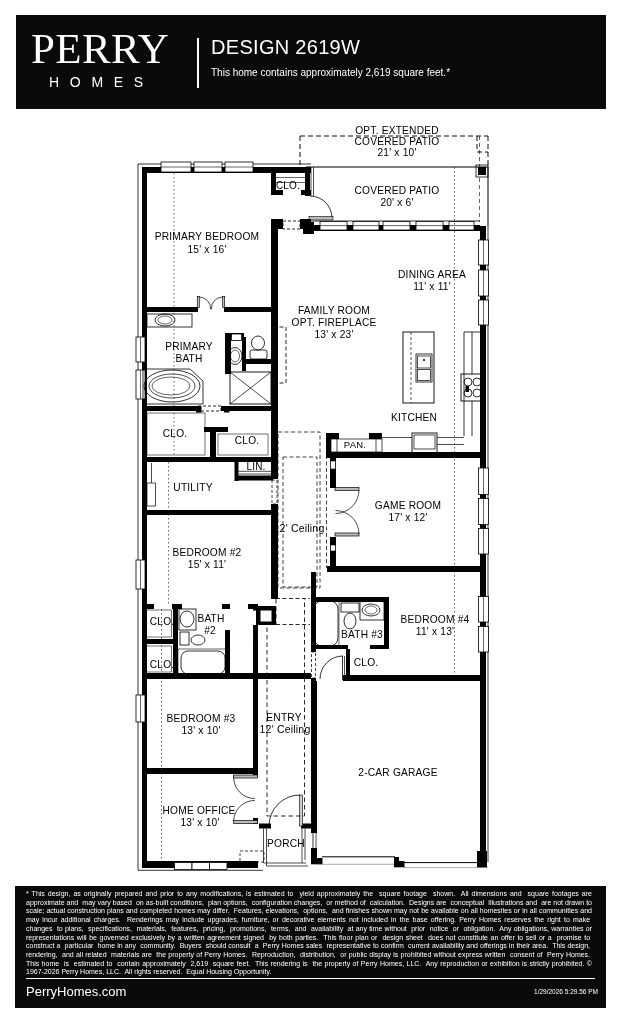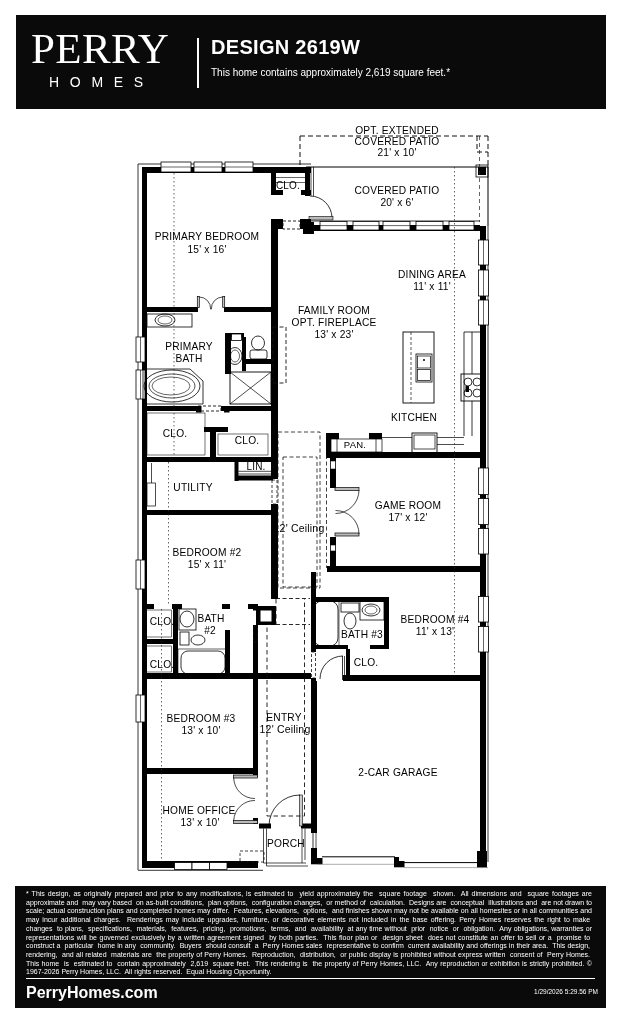--- a/index.html
+++ b/index.html
@@ -3,27 +3,27 @@
 <meta charset="utf-8">
 <style>
 html,body{margin:0;padding:0;background:#fff;width:622px;height:1024px;overflow:hidden;}
 body{font-family:"Liberation Sans",sans-serif;position:relative;}
 #page{position:absolute;left:0;top:0;width:622px;height:1024px;}
 
 #hdr{position:absolute;left:16px;top:15px;width:590px;height:94px;background:#0a0a0a;color:#fff;}
 #logo .perry{position:absolute;left:15px;top:11.5px;font-family:"Liberation Serif",serif;font-size:43px;letter-spacing:0.4px;line-height:1;}
 #logo .homes{position:absolute;left:33px;top:59.5px;font-family:"Liberation Sans",sans-serif;font-size:14px;letter-spacing:10.7px;line-height:1;}
 #hdiv{position:absolute;left:181px;top:23px;width:1.5px;height:50px;background:#fff;}
-#htitle{position:absolute;left:195px;top:21px;font-size:20px;font-weight:bold;letter-spacing:0.3px;}
+#htitle{position:absolute;left:195px;top:21px;font-size:20px;font-weight:normal;letter-spacing:0.3px;}
 #hsub{position:absolute;left:195px;top:52px;font-size:10px;}
 
 #ftr{position:absolute;left:15px;top:886px;width:591px;height:122px;background:#0a0a0a;color:#fff;}
 #disc{position:absolute;left:11px;top:4px;width:566px;font-size:7px;line-height:8.7px;text-align:justify;}
 #fline{position:absolute;left:11px;top:92px;width:569px;height:1px;background:#fff;}
-#fbrand{position:absolute;left:11px;top:98px;font-size:16px;font-weight:bold;}
+#fbrand{position:absolute;left:11px;top:98px;font-size:13px;font-weight:normal;}
 #fdate{position:absolute;right:8px;top:102px;font-size:6.5px;}
 svg{position:absolute;left:0;top:0;}
 text{font-family:"Liberation Sans",sans-serif;fill:#000;}
 </style>
 </head>
 <body>
 <div id="page">
 
 <div id="hdr">
 

